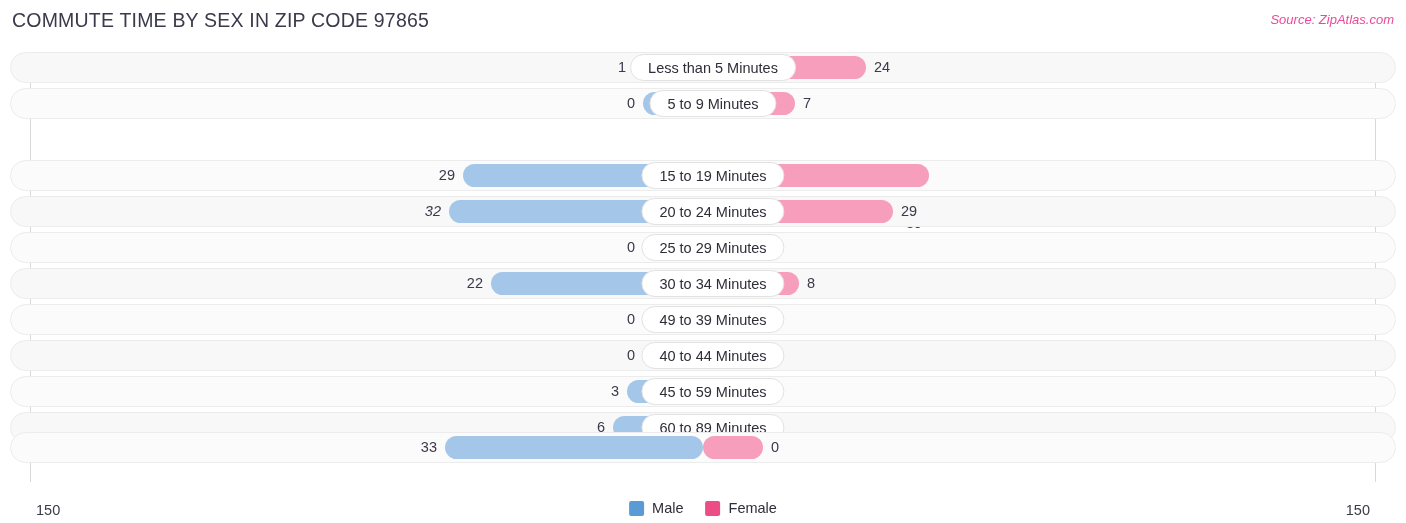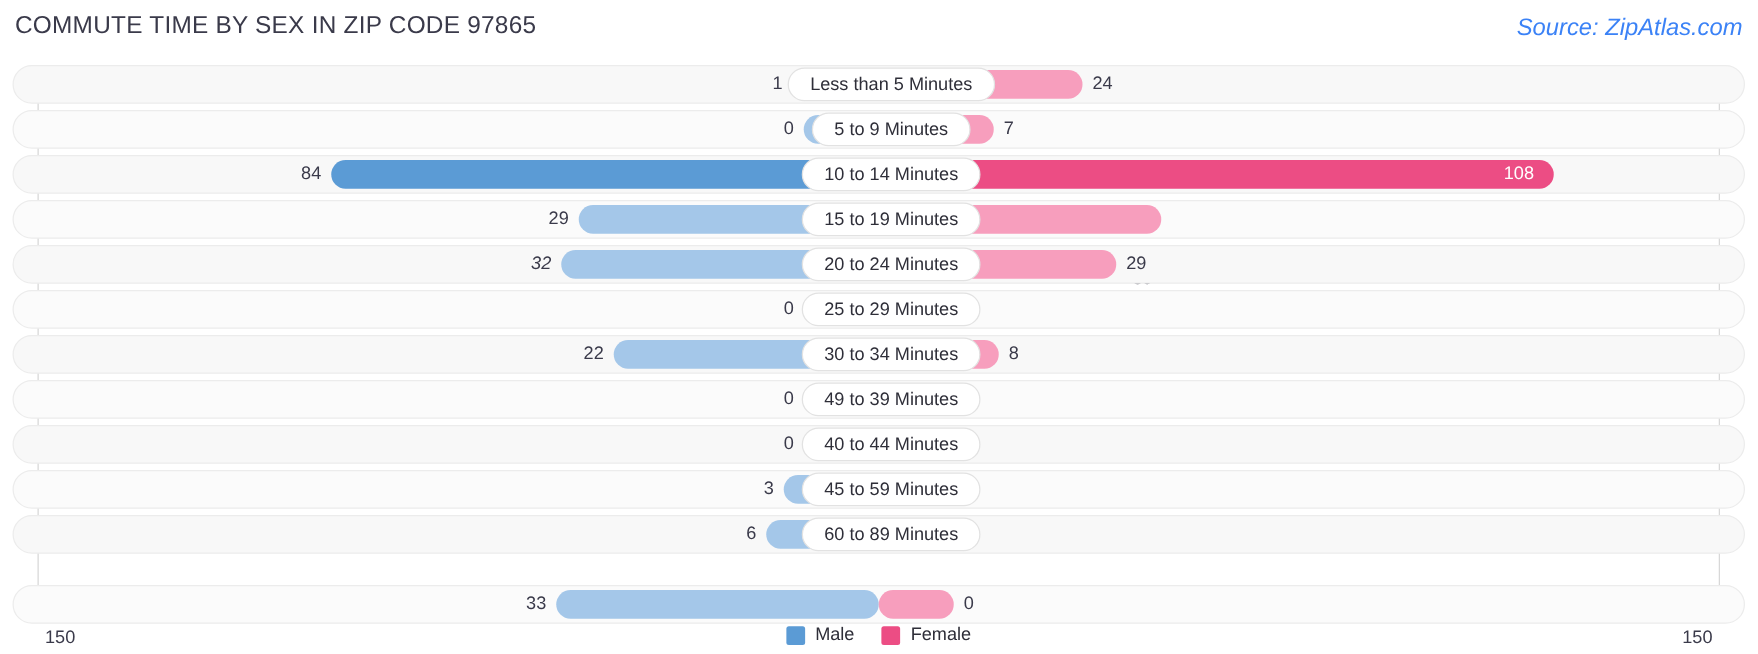--- a/index.html
+++ b/index.html
@@ -30,23 +30,23 @@
     top: 9px;
     font-size: 19.5px;
     letter-spacing: 0.2px;
     color: #3a3a4a;
     white-space: nowrap;
   }
   .source {
     position: absolute;
     right: 12px;
     top: 12px;
-    font-size: 19px;
+    font-size: 13px;
     font-style: italic;
-    color: #3b82f6;
+    color: #ec4899;
     white-space: nowrap;
     text-align: right;
   }
 
   
   .plot {
     position: absolute;
     left: 0;
     top: 52px;
     width: 1406px;
@@ -182,28 +182,20 @@
         <div class="pill" style="left: 703px;">Less than 5 Minutes</div>
       </div>
       <div class="row alt" style="top: 36px;">
         <div class="track"></div>
         <div class="bar bar-male" style="width: 60px;"></div>
         <div class="bar bar-female" style="width: 92px;"></div>
         <div class="val val-male" style="right: 761px;">0</div>
         <div class="val val-female" style="left: 793px;">7</div>
         <div class="pill" style="left: 703px;">5 to 9 Minutes</div>
       </div>
-      <div class="row hl" style="top: 72px;">
-        <div class="track"></div>
-        <div class="bar bar-male" style="width: 438px;"></div>
-        <div class="bar bar-female" style="width: 540px;"></div>
-        <div class="val val-male" style="right: 1139px;">84</div>
-        <div class="val val-female inside" style="left: 1193px;">108</div>
-        <div class="pill" style="left: 703px;">10 to 14 Minutes</div>
-      </div>
       <div class="row alt" style="top: 108px;">
         <div class="track"></div>
         <div class="bar bar-male" style="width: 240px;"></div>
         <div class="bar bar-female" style="width: 226px;"></div>
         <div class="val val-male" style="right: 941px;">29</div>
         <div class="val val-female" style="left: 896px; margin-top: 48px;">39</div>
         <div class="pill" style="left: 703px;">15 to 19 Minutes</div>
       </div>
       <div class="row" style="top: 144px;">
         <div class="track"></div>
@@ -254,21 +246,21 @@
         <div class="pill" style="left: 703px;">45 to 59 Minutes</div>
       </div>
       <div class="row" style="top: 360px;">
         <div class="track"></div>
         <div class="bar bar-male" style="width: 90px;"></div>
         <div class="bar bar-female" style="width: 60px;"></div>
         <div class="val val-male" style="right: 791px;">6</div>
         <div class="val val-female" style="left: 761px;">0</div>
         <div class="pill" style="left: 703px;">60 to 89 Minutes</div>
       </div>
-      <div class="row alt" style="top: 416px;">
+      <div class="row alt" style="top: 380px;">
         <div class="track"></div>
         <div class="bar bar-male" style="width: 258px;"></div>
         <div class="bar bar-female" style="width: 60px;"></div>
         <div class="val val-male" style="right: 959px;">33</div>
         <div class="val val-female" style="left: 761px;">0</div>
       </div>
     </div>
 
   <div class="footer">
     <div class="axis-max left">150</div>

